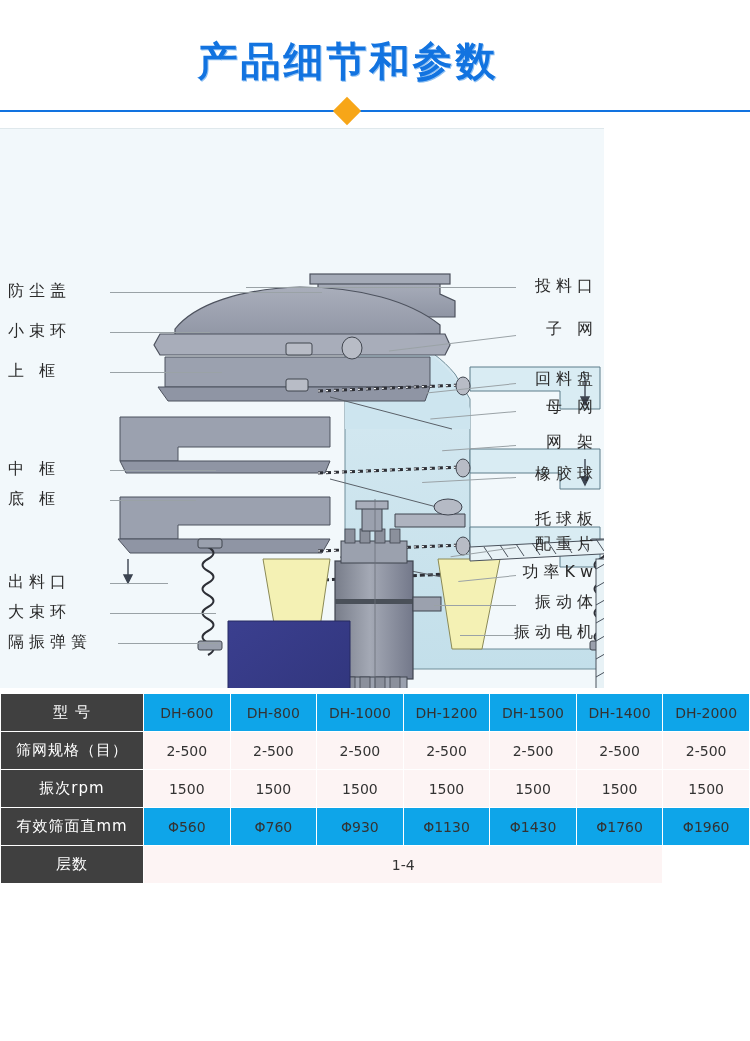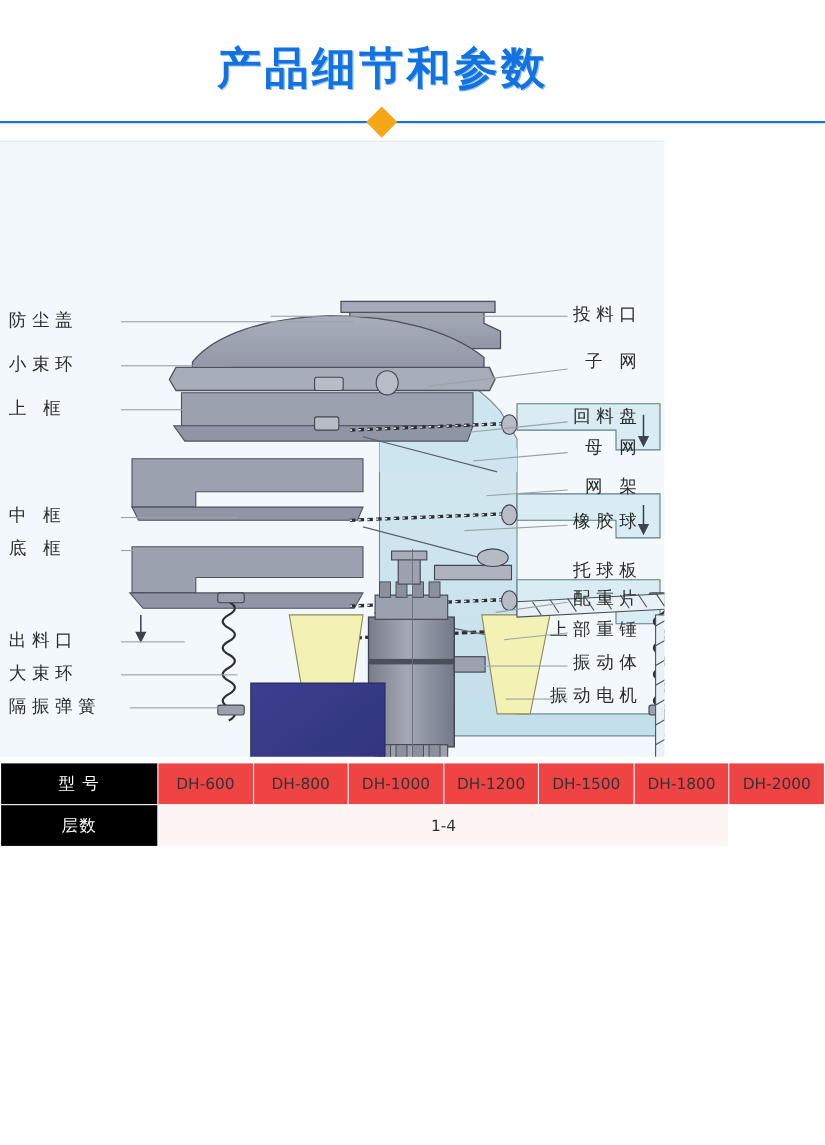--- a/index.html
+++ b/index.html
@@ -58,21 +58,21 @@
   }
   .diag-label {
     position: absolute;
     font-size: 16px;
     color: #2b2b2b;
     white-space: nowrap;
     letter-spacing: 5px;
     font-family: "DejaVu Sans", "Liberation Sans", sans-serif;
   }
   .diag-label.left  { left: 8px; }
-  .diag-label.right { right: 20px; text-align: right; }
+  .diag-label.right { right: 6px; text-align: right; }
   .lead {
     position: absolute;
     height: 1px;
     background: #9aa2a6;
   }
   .lead.slant { transform-origin: left center; }
   .art-svg { position: absolute; top: 0; left: 0; }
 
   
   .spec-table {
@@ -88,26 +88,26 @@
     height: 37px;
     font-size: 14px;
     text-align: center;
     vertical-align: middle;
     color: #333333;
     font-family: "DejaVu Sans", "Liberation Sans", sans-serif;
     padding: 0 2px;
   }
   .spec-table td.rowhead {
     width: 142px;
-    background: #000000;
+    background: #404040;
     color: #ffffff;
     font-size: 15px;
     letter-spacing: 1px;
   }
-  tr.odd td.datacell  { background: #ef4444; }
+  tr.odd td.datacell  { background: #0ea5e9; }
   tr.even td.datacell { background: #fdf4f4; }
   td.blankcell { background: #ffffff; }
 </style>
 </head>
 <body>
 
 <div class="header">
   <div class="page-title">产品细节和参数</div>
   <div class="title-rule"></div>
   <div class="title-diamond"></div>
@@ -317,43 +317,73 @@
     <div class="lead slant" style="top:316px; right:88px; width:74px; transform:rotate(-4deg); transform-origin:right center"></div>
 
     <div class="diag-label right" style="top:335px">橡胶球</div>
     <div class="lead slant" style="top:348px; right:88px; width:94px; transform:rotate(-3deg); transform-origin:right center"></div>
 
     <div class="diag-label right" style="top:380px">托球板</div>
 
     <div class="diag-label right" style="top:405px">配重片</div>
     <div class="lead slant" style="top:418px; right:88px; width:66px; transform:rotate(-8deg); transform-origin:right center"></div>
 
-    <div class="diag-label right" style="top:433px">上部重锤</div>
+    <div class="diag-label right" style="top:433px">功率Kw</div>
     <div class="lead slant" style="top:446px; right:88px; width:58px; transform:rotate(-6deg); transform-origin:right center"></div>
 
     <div class="diag-label right" style="top:463px">振动体</div>
     <div class="lead" style="top:476px; right:88px; width:82px"></div>
 
     <div class="diag-label right" style="top:493px">振动电机</div>
     <div class="lead" style="top:506px; right:88px; width:56px"></div>
 
   </div>
 </div>
 
 <table class="spec-table">
   <tbody>
     <tr class="odd">
       <td class="rowhead">型 号</td>
       <td class="datacell">DH-600</td>
       <td class="datacell">DH-800</td>
       <td class="datacell">DH-1000</td>
       <td class="datacell">DH-1200</td>
       <td class="datacell">DH-1500</td>
-      <td class="datacell">DH-1800</td>
+      <td class="datacell">DH-1400</td>
       <td class="datacell">DH-2000</td>
+    </tr>
+    <tr class="even">
+      <td class="rowhead">筛网规格（目）</td>
+      <td class="datacell">2-500</td>
+      <td class="datacell">2-500</td>
+      <td class="datacell">2-500</td>
+      <td class="datacell">2-500</td>
+      <td class="datacell">2-500</td>
+      <td class="datacell">2-500</td>
+      <td class="datacell">2-500</td>
+    </tr>
+    <tr class="even">
+      <td class="rowhead">振次rpm</td>
+      <td class="datacell">1500</td>
+      <td class="datacell">1500</td>
+      <td class="datacell">1500</td>
+      <td class="datacell">1500</td>
+      <td class="datacell">1500</td>
+      <td class="datacell">1500</td>
+      <td class="datacell">1500</td>
+    </tr>
+    <tr class="odd">
+      <td class="rowhead">有效筛面直mm</td>
+      <td class="datacell">Φ560</td>
+      <td class="datacell">Φ760</td>
+      <td class="datacell">Φ930</td>
+      <td class="datacell">Φ1130</td>
+      <td class="datacell">Φ1430</td>
+      <td class="datacell">Φ1760</td>
+      <td class="datacell">Φ1960</td>
     </tr>
     <tr class="even">
       <td class="rowhead">层数</td>
       <td class="datacell" colspan="6">1-4</td>
       <td class="blankcell"></td>
     </tr>
   </tbody>
 </table>
 
 </body></html>

